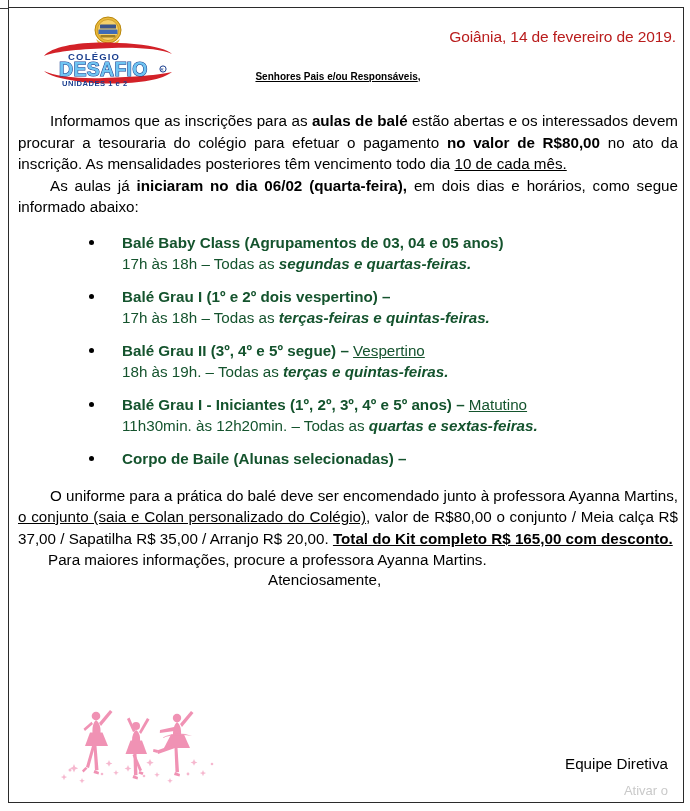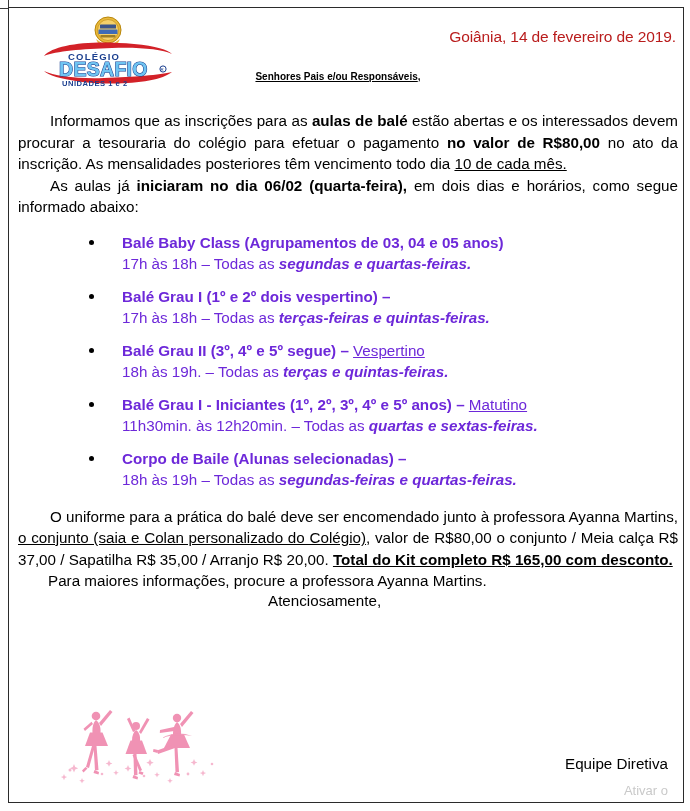--- a/index.html
+++ b/index.html
@@ -105,21 +105,21 @@
     list-style: none;
     margin: 14px 0 0 0;
     padding: 0;
   }
   ul.class-list > li {
     position: relative;
     padding-left: 104px;
     margin-bottom: 12px;
     font-size: 15.2px;
     line-height: 21px;
-    color: #6d28d9;
+    color: #14532d;
   }
   ul.class-list > li.compact { margin-bottom: 4px; }
   ul.class-list > li::before {
     content: "";
     position: absolute;
     left: 71px;
     top: 8px;
     width: 5px;
     height: 5px;
     background: #000;
@@ -239,21 +239,20 @@
         <span class="cl-time"><span>18h às 19h. – Todas as </span><span class="bi">terças e quintas-feiras.</span></span>
       </li>
 
       <li>
         <span class="cl-title"><span>Balé Grau I - Iniciantes (1º, 2º, 3º, 4º e 5º anos) – </span><span class="u" style="font-weight:normal">Matutino</span></span>
         <span class="cl-time"><span>11h30min. às 12h20min. – Todas as </span><span class="bi">quartas e sextas-feiras.</span></span>
       </li>
 
       <li class="compact">
         <span class="cl-title"><span>Corpo de Baile (Alunas selecionadas) –</span><span class="u" style="font-weight:normal"></span></span>
-        <span class="cl-time"><span>18h às 19h – Todas as </span><span class="bi">segundas-feiras e quartas-feiras.</span></span>
       </li>
 
     </ul>
 
     <div class="closing">
       <p class="body-par"><span>O uniforme para a prática do balé deve ser encomendado junto à professora Ayanna Martins, </span><span class="u">o conjunto (saia e Colan personalizado do Colégio)</span><span>, valor de R$80,00 o conjunto / Meia calça R$ 37,00 / Sapatilha R$ 35,00 / Arranjo R$ 20,00. </span><span class="bu">Total do Kit completo R$ 165,00 com desconto.</span></p>
 
       <p class="line-centerish">Para maiores informações, procure a professora Ayanna Martins.</p>
 
       <p class="atenciosamente">Atenciosamente,</p>

